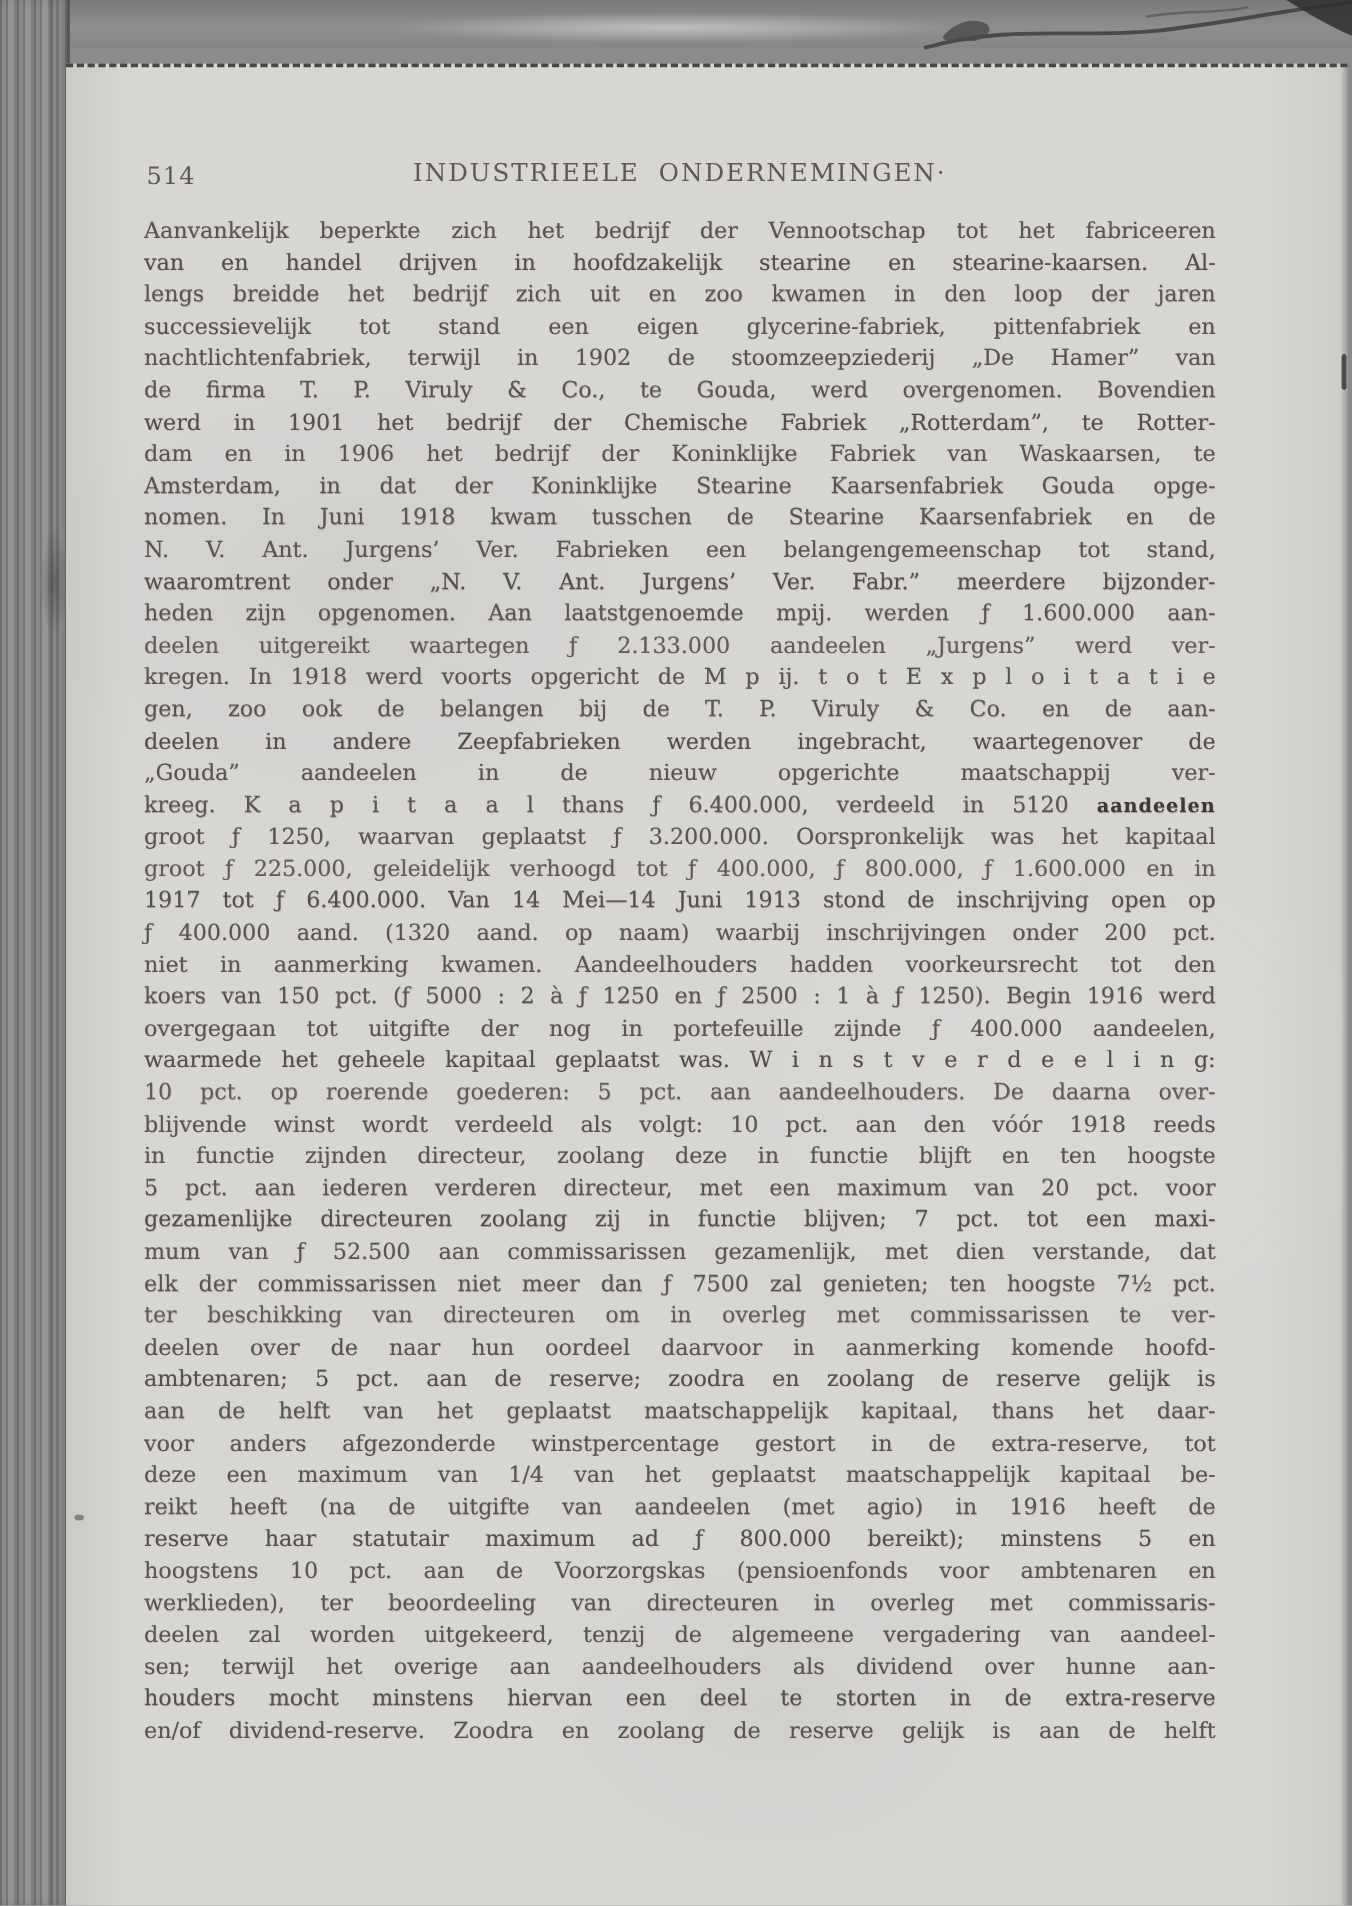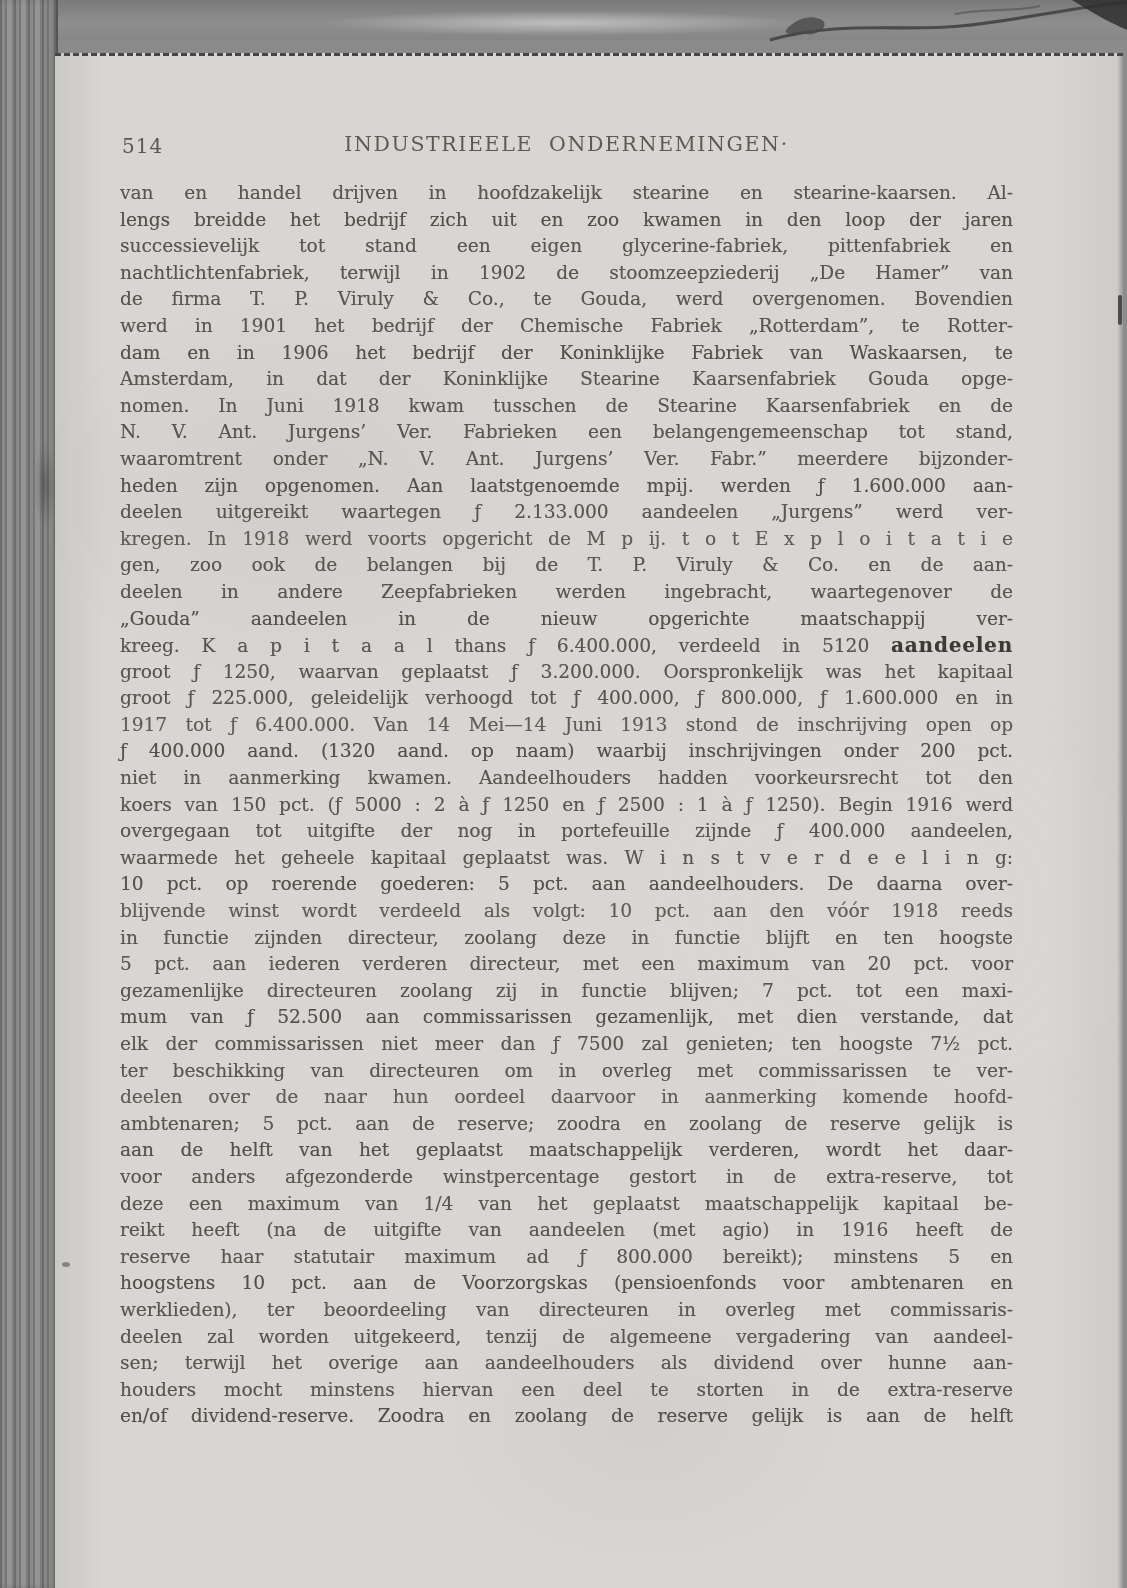--- a/index.html
+++ b/index.html
@@ -70,21 +70,21 @@
   .body-text{position:absolute;left:65px;top:124px;width:893px;}
   .line{
     height:26.6px;line-height:26.6px;font-size:18.5px;color:#59554f;
     text-align:justify;text-align-last:justify;
     white-space:normal;overflow:visible;
     text-shadow:.3px .3px .6px rgba(90,86,80,.45);
   }
   .line:nth-child(7n){color:#615d56;}
   .line:nth-child(5n+2){color:#534f49;}
   .bold-word{
-    font-weight:700;font-size:20px;color:#3d3933;letter-spacing:.8px;
+    font-weight:700;font-size:16px;color:#3d3933;letter-spacing:.8px;
   }
 </style>
 </head>
 <body>
 
 <div class="scanner-top">
   <div class="sheen"></div>
 </div>
 
 <div class="spine-band"></div>
@@ -92,20 +92,21 @@
 
 <div class="page">
   <div class="page-right-edge"></div>
 
   <div class="header">
     <span class="page-number">514</span>
     <span class="running-title">INDUSTRIEELE ONDERNEMINGEN·</span>
   </div>
 
   <div class="body-text">
+      <div class="line">Aanvankelijk beperkte zich het bedrijf der Vennootschap tot het fabriceeren</div>
       <div class="line">van en handel drijven in hoofdzakelijk stearine en stearine-kaarsen. Al-</div>
       <div class="line">lengs breidde het bedrijf zich uit en zoo kwamen in den loop der jaren</div>
       <div class="line">successievelijk tot stand een eigen glycerine-fabriek, pittenfabriek en</div>
       <div class="line">nachtlichtenfabriek, terwijl in 1902 de stoomzeepziederij „De Hamer” van</div>
       <div class="line">de firma T. P. Viruly &amp; Co., te Gouda, werd overgenomen. Bovendien</div>
       <div class="line">werd in 1901 het bedrijf der Chemische Fabriek „Rotterdam”, te Rotter-</div>
       <div class="line">dam en in 1906 het bedrijf der Koninklijke Fabriek van Waskaarsen, te</div>
       <div class="line">Amsterdam, in dat der Koninklijke Stearine Kaarsenfabriek Gouda opge-</div>
       <div class="line">nomen. In Juni 1918 kwam tusschen de Stearine Kaarsenfabriek en de</div>
       <div class="line">N. V. Ant. Jurgens’ Ver. Fabrieken een belangengemeenschap tot stand,</div>
@@ -128,21 +129,21 @@
       <div class="line">10 pct. op roerende goederen: 5 pct. aan aandeelhouders. De daarna over-</div>
       <div class="line">blijvende winst wordt verdeeld als volgt: 10 pct. aan den vóór 1918 reeds</div>
       <div class="line">in functie zijnden directeur, zoolang deze in functie blijft en ten hoogste</div>
       <div class="line">5 pct. aan iederen verderen directeur, met een maximum van 20 pct. voor</div>
       <div class="line">gezamenlijke directeuren zoolang zij in functie blijven; 7 pct. tot een maxi-</div>
       <div class="line">mum van ƒ 52.500 aan commissarissen gezamenlijk, met dien verstande, dat</div>
       <div class="line">elk der commissarissen niet meer dan ƒ 7500 zal genieten; ten hoogste 7½ pct.</div>
       <div class="line">ter beschikking van directeuren om in overleg met commissarissen te ver-</div>
       <div class="line">deelen over de naar hun oordeel daarvoor in aanmerking komende hoofd-</div>
       <div class="line">ambtenaren; 5 pct. aan de reserve; zoodra en zoolang de reserve gelijk is</div>
-      <div class="line">aan de helft van het geplaatst maatschappelijk verderen, wordt het daar-</div>
+      <div class="line">aan de helft van het geplaatst maatschappelijk kapitaal, thans het daar-</div>
       <div class="line">voor anders afgezonderde winstpercentage gestort in de extra-reserve, tot</div>
       <div class="line">deze een maximum van 1/4 van het geplaatst maatschappelijk kapitaal be-</div>
       <div class="line">reikt heeft (na de uitgifte van aandeelen (met agio) in 1916 heeft de</div>
       <div class="line">reserve haar statutair maximum ad ƒ 800.000 bereikt); minstens 5 en</div>
       <div class="line">hoogstens 10 pct. aan de Voorzorgskas (pensioenfonds voor ambtenaren en</div>
       <div class="line">werklieden), ter beoordeeling van directeuren in overleg met commissaris-</div>
       <div class="line">deelen zal worden uitgekeerd, tenzij de algemeene vergadering van aandeel-</div>
       <div class="line">sen; terwijl het overige aan aandeelhouders als dividend over hunne aan-</div>
       <div class="line">houders mocht minstens hiervan een deel te storten in de extra-reserve</div>
       <div class="line">en/of dividend-reserve. Zoodra en zoolang de reserve gelijk is aan de helft</div>

